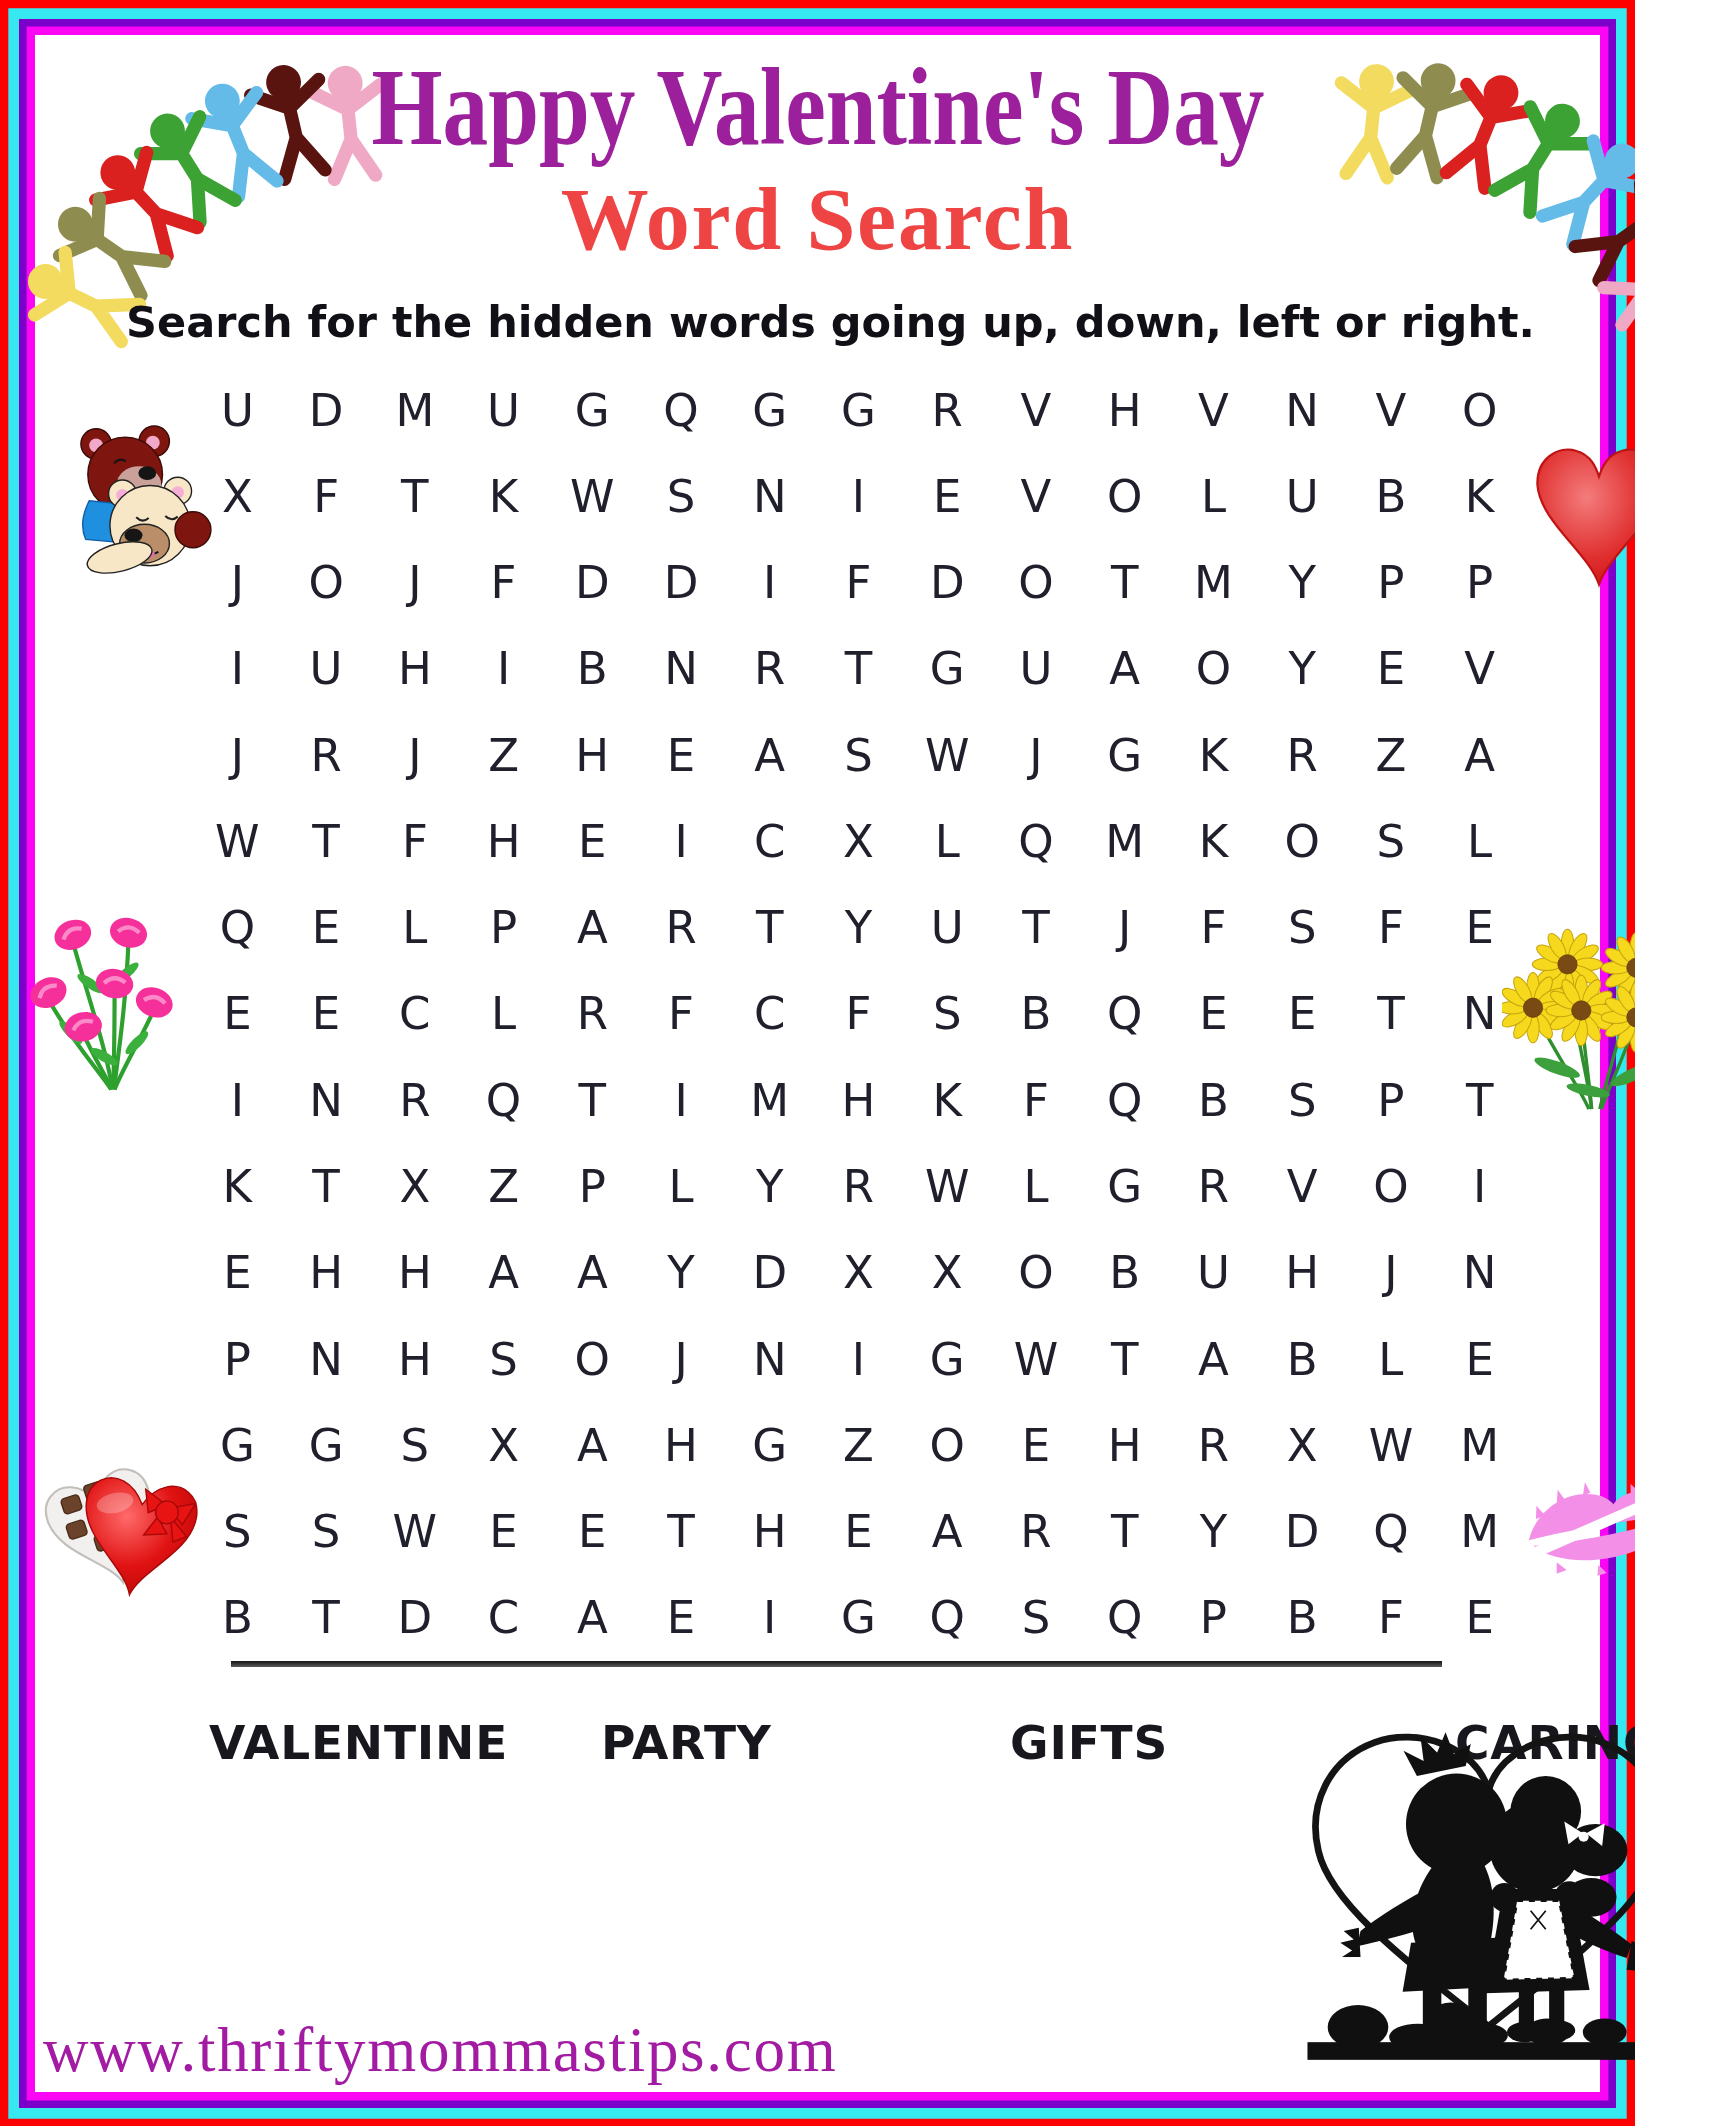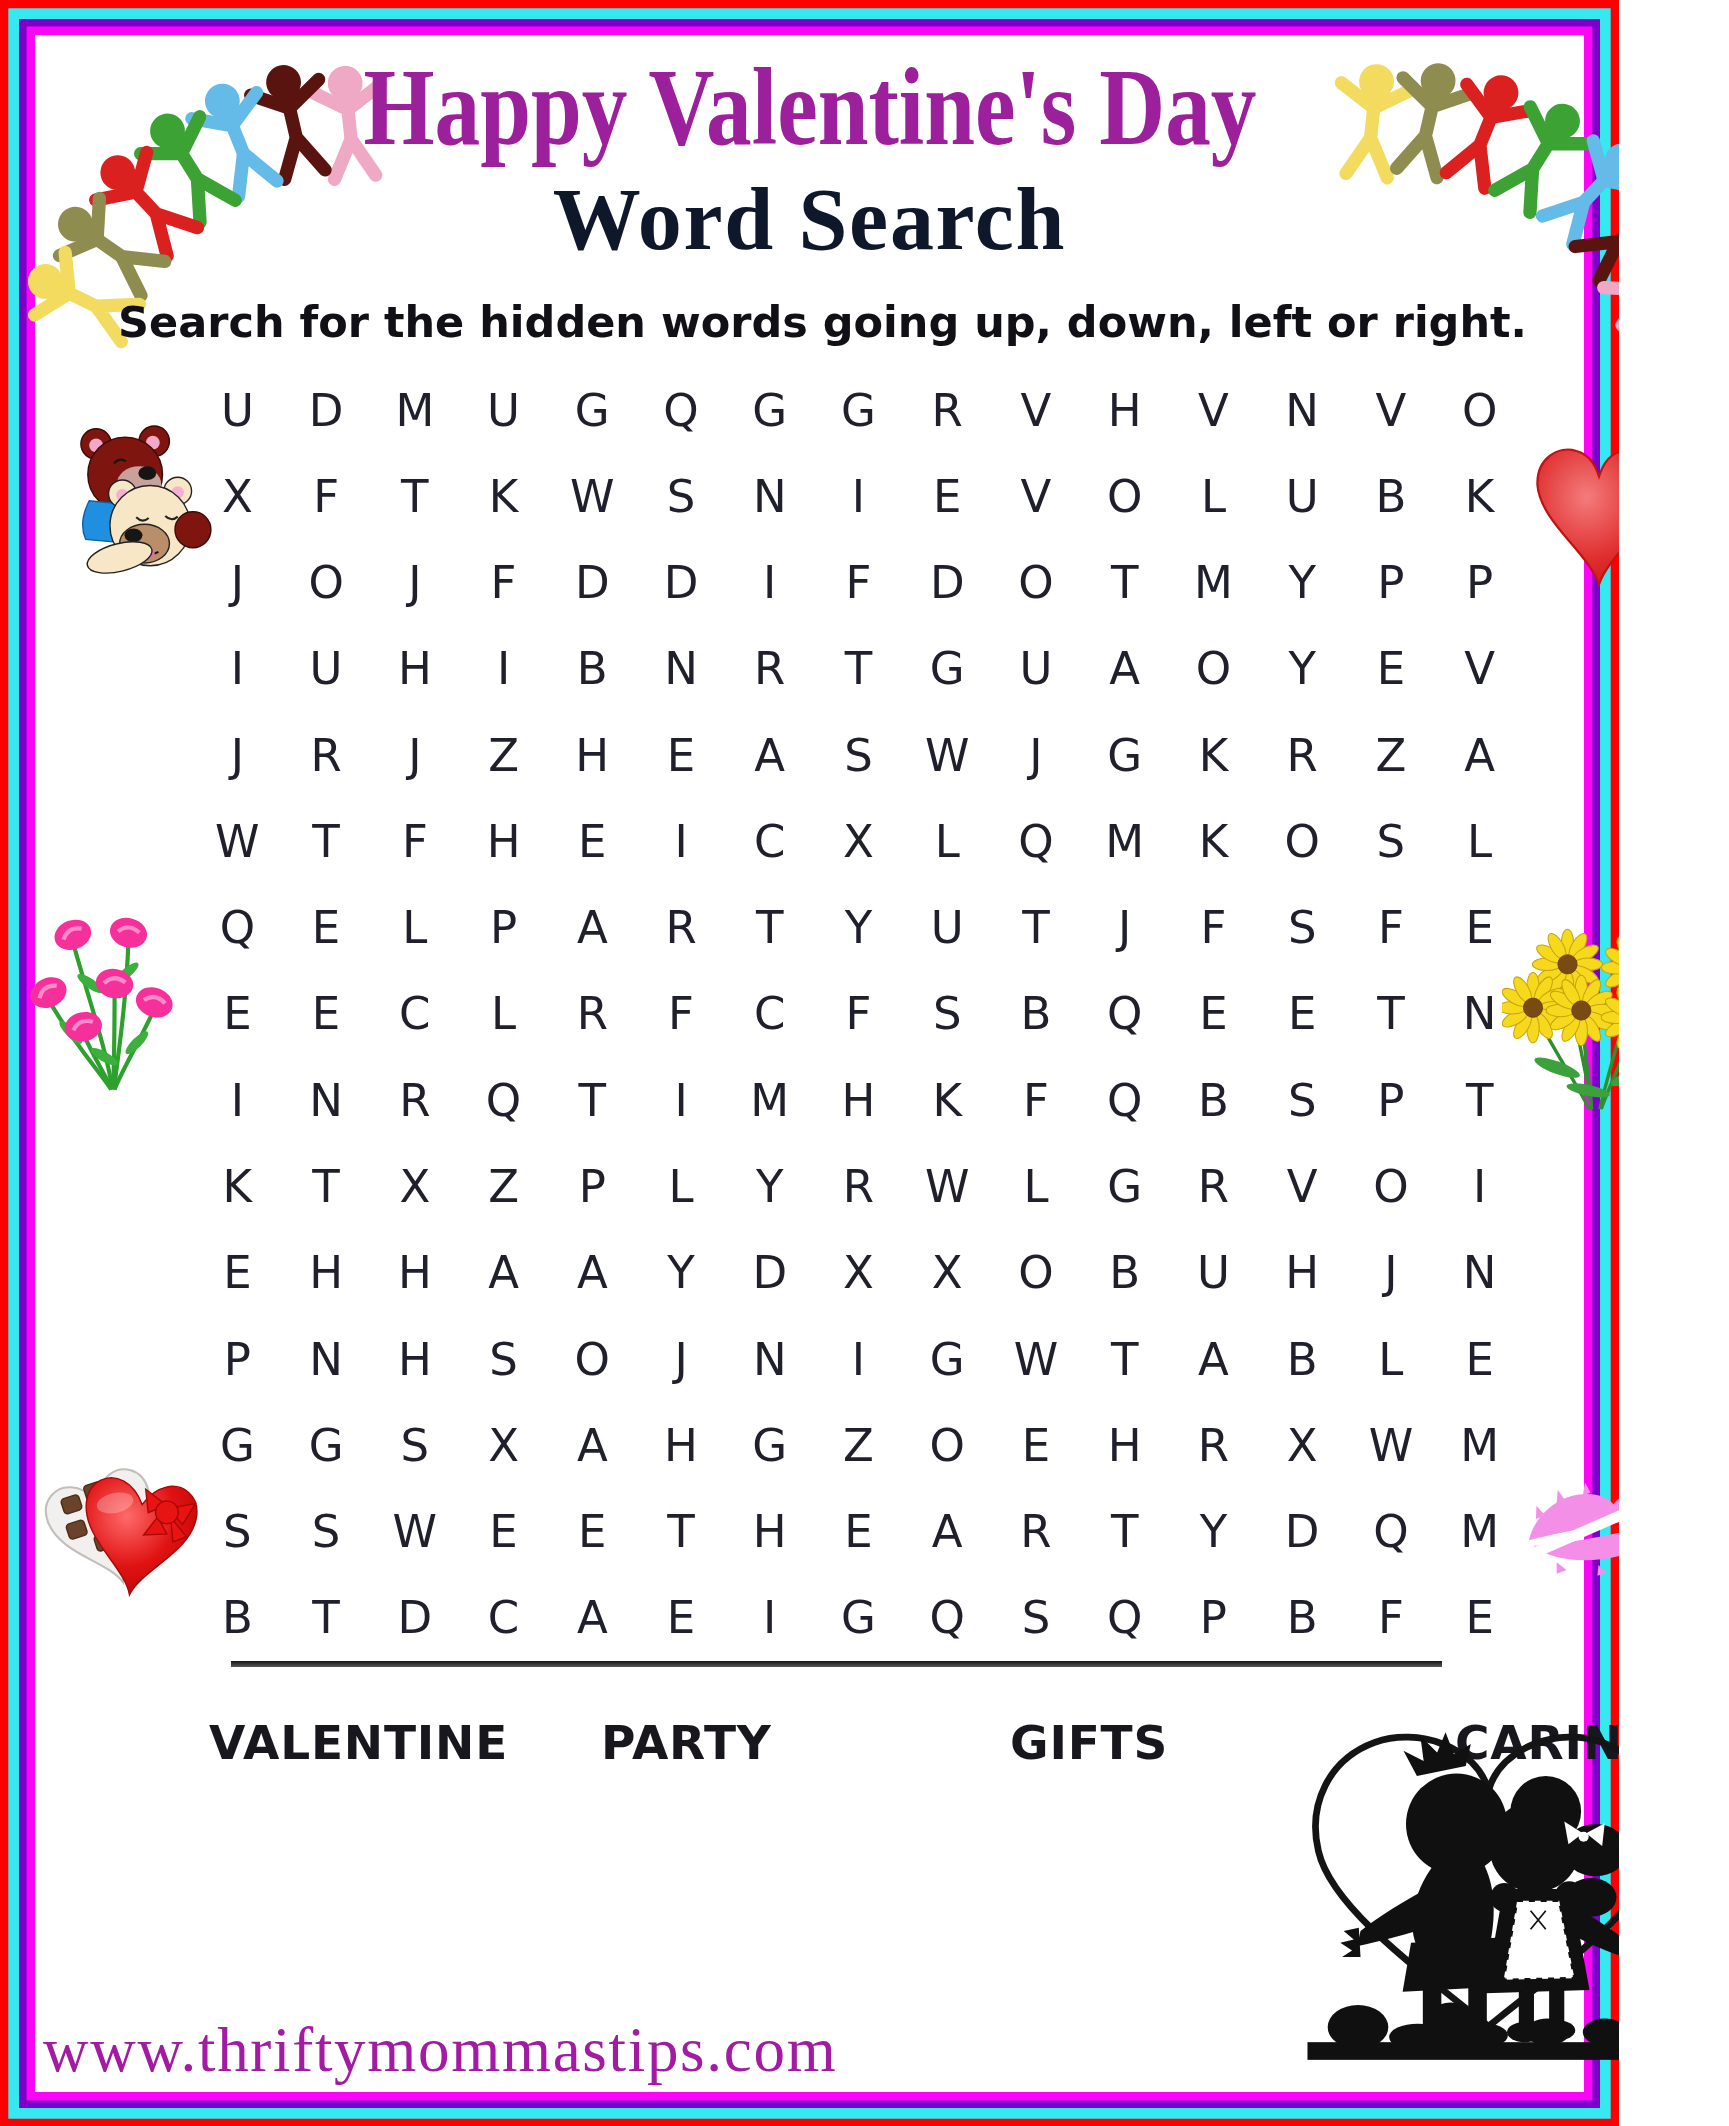--- a/index.html
+++ b/index.html
@@ -1,21 +1,21 @@
 <!DOCTYPE html>
 <html style="font-size:13.3px"><head>
 <meta charset="utf-8">
 <style>
   html,body{margin:0;padding:0;}
   body{width:1730px;height:2127px;background:#fff;font-family:"DejaVu Sans",sans-serif;}
   .page{position:relative;width:1619px;height:2127px;background:#fff;overflow:hidden;
         box-shadow: inset 0 0 0 8.3px #FE0000,
                     inset 0 0 0 19px #36E9F0,
                     inset 0 0 0 26.6px #7B00C9,
-                    inset 0 0 0 35px #FB06F5;}
+                    inset 0 0 0 35px #FB06F5; padding-left: 16px;}
   .abs{position:absolute;}
   #people-arc{left:0;top:0;width:1730px;height:390px;pointer-events:none;}
   #page-title{left:50%;top:47px;transform:translateX(-50%) scaleX(.83);transform-origin:center top;
       font-family:"Liberation Serif",serif;font-weight:bold;font-size:110px;line-height:1.1;
       white-space:nowrap;margin:0;}
   #page-subtitle{left:50%;top:174px;transform:translateX(-50%);
       font-family:"Liberation Serif",serif;font-weight:bold;font-size:88px;line-height:1.05;
       white-space:nowrap;margin:0;letter-spacing:1.7px;}
   #instruction{left:50%;top:284px;transform:translateX(-50%);margin:13px;
       font-size:43px;font-weight:bold;color:#101016;white-space:nowrap;letter-spacing:0px;}
@@ -59,21 +59,21 @@
         <use href="#person" transform="translate(1720,148) rotate(13)" color="#8F8C50"></use>
         <use href="#person" transform="translate(1788,160) rotate(22)" color="#DB2020"></use>
         <use href="#person" transform="translate(1854,190) rotate(32)" color="#3BA233"></use>
         <use href="#person" transform="translate(1918,232) rotate(43)" color="#64BBE8"></use>
         <use href="#person" transform="translate(1962,282) rotate(55)" color="#5A1410"></use>
         <use href="#person" transform="translate(1998,342) rotate(64)" color="#EFA9C4"></use>
       </g>
   </svg>
 
   <h1 id="page-title" class="abs" style="color:#9C209C;">Happy Valentine's Day</h1>
-  <h2 id="page-subtitle" class="abs" style="color:#0f172a;">Word Search</h2>
+  <h2 id="page-subtitle" class="abs" style="color:#ef4444;">Word Search</h2>
   <p id="instruction" class="abs">Search for the hidden words going up, down, left or right.</p>
 
   <div id="letter-grid" class="abs">
       <div class="cell">U</div>
       <div class="cell">D</div>
       <div class="cell">M</div>
       <div class="cell">U</div>
       <div class="cell">G</div>
       <div class="cell">Q</div>
       <div class="cell">G</div>

